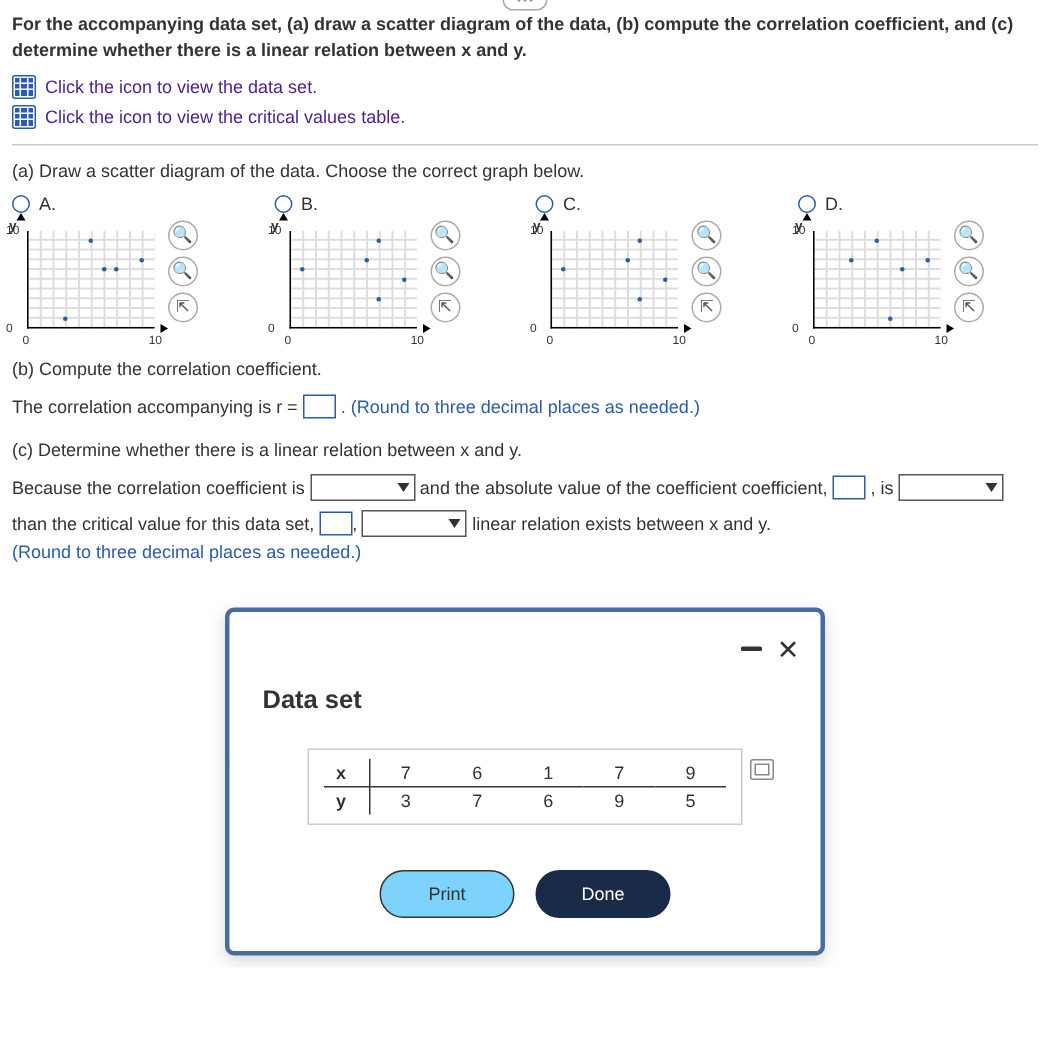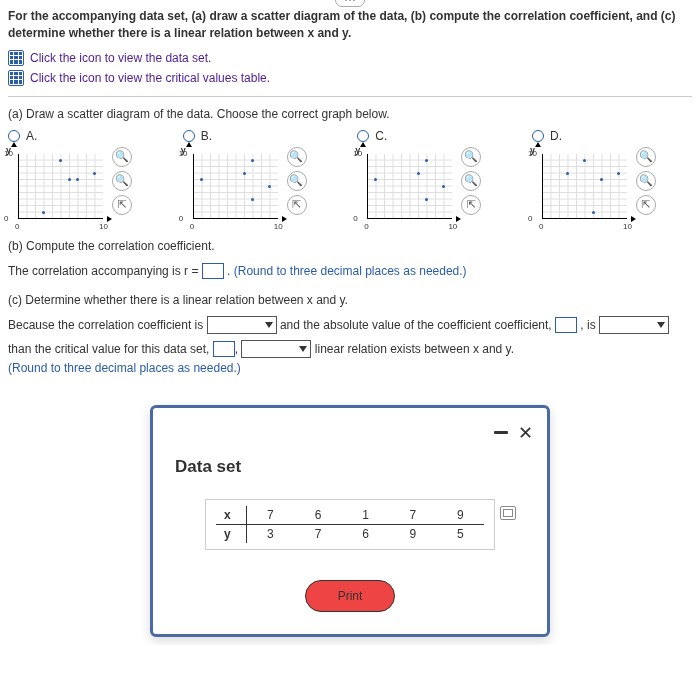--- a/index.html
+++ b/index.html
@@ -41,21 +41,21 @@
 .min-icon { width:14px; height:3px; background:#333; border-radius:1px; }
 .x-icon { font-size:18px; color:#333; font-weight:300; }
 .data-table-box { border:1px solid #ccc; padding:6px 10px; margin:0 30px 8px; position:relative; }
 .data-table { width:100%; border-collapse:collapse; font-size:12px; }
 .data-table td { text-align:center; padding:2px 8px; }
 .data-table tr:first-child td { border-bottom:1px solid #333; }
 .data-table td:first-child { font-weight:bold; text-align:left; border-right:1px solid #333; padding-right:10px; width:30px; }
 .copy-icon { position:absolute; right:-22px; top:6px; width:16px; height:14px; border:1px solid #888; border-radius:2px; }
 .copy-icon::after { content:''; position:absolute; left:2px; top:2px; right:2px; bottom:2px; border:1px solid #888; }
 .modal-btns { display:flex; justify-content:center; gap:14px; margin-top:30px; }
-.btn-print { width:90px; height:32px; border:1.5px solid #333; border-radius:16px; background:#ef4444; display:flex; align-items:center; justify-content:center; font-size:12px; }
+.btn-print { width:90px; height:32px; border:1.5px solid #333; border-radius:16px; background:#7dd3fc; display:flex; align-items:center; justify-content:center; font-size:12px; }
 .btn-done { width:90px; height:32px; border:none; border-radius:16px; background:#1a2b4a; color:#fff; display:flex; align-items:center; justify-content:center; font-size:12px; }
 </style>
 </head>
 <body>
 
 
 
 <div class="intro">For the accompanying data set, (a) draw a scatter diagram of the data, (b) compute the correlation coefficient, and (c) determine whether there is a linear relation between x and y.</div>
 
 <div class="icon-row">
@@ -267,17 +267,18 @@
         <td>7</td>
         <td>6</td>
         <td>9</td>
         <td>5</td>
       </tr>
     </tbody>
       </table>
   </div>
   <div class="modal-btns">
     <div class="btn-print">Print</div>
+    <div class="btn-done">Done</div>
   </div>
 </div>
 
 
 
 
 </body></html>

